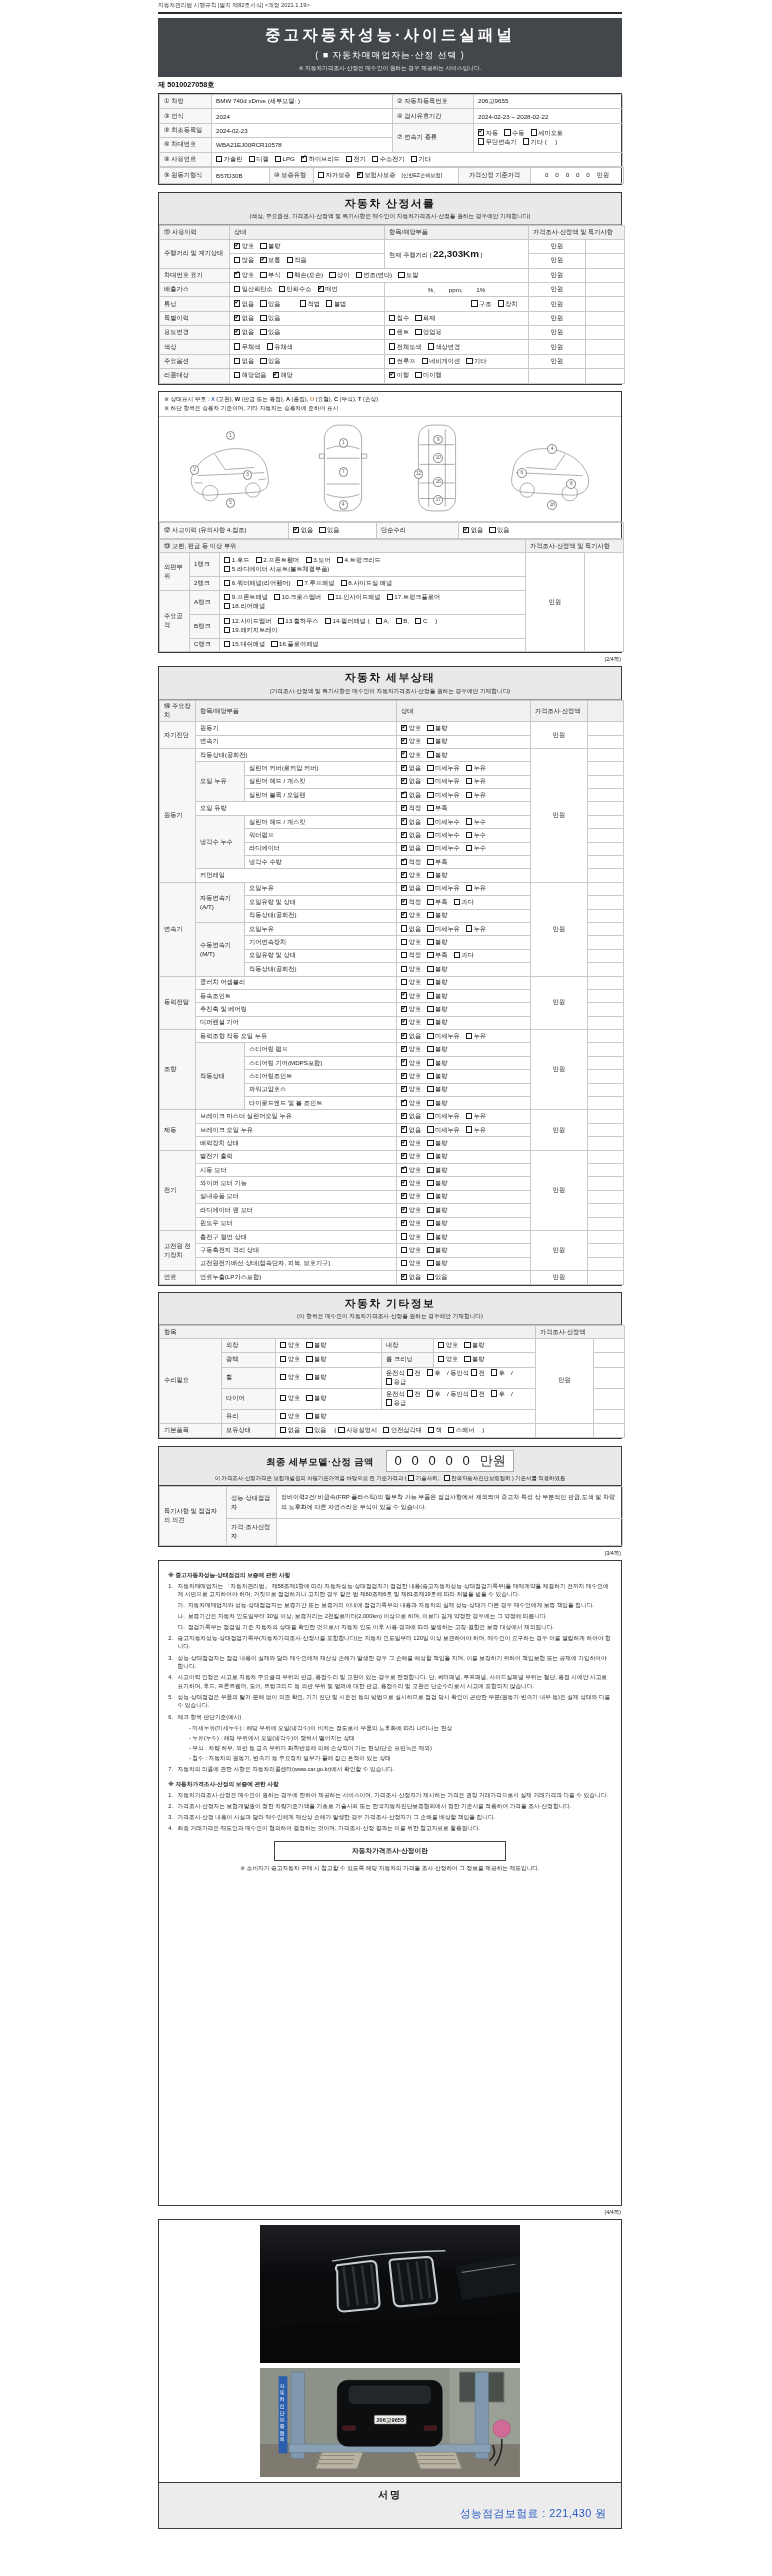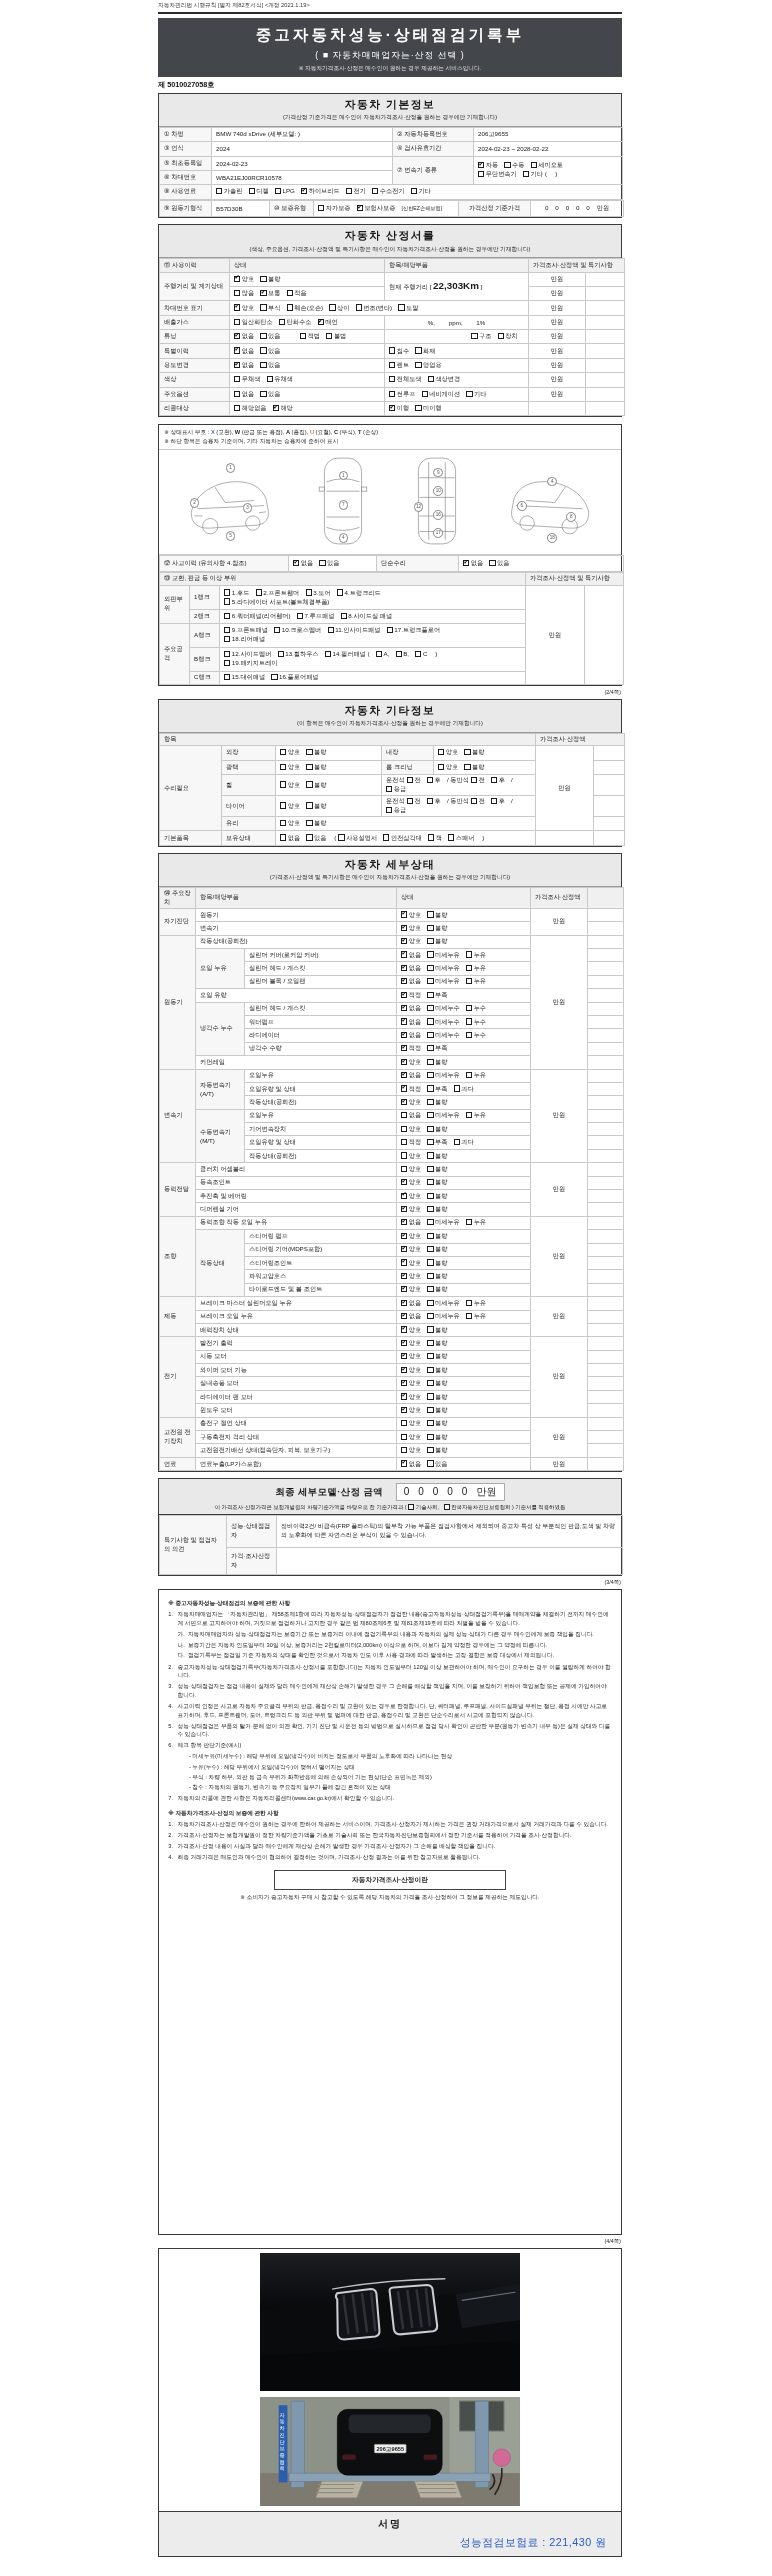--- a/index.html
+++ b/index.html
@@ -34,21 +34,21 @@
   .odo-big{font-size:9.8px;font-weight:bold;letter-spacing:0}
   .pagemark{font-size:5.4px;text-align:right;margin:-3.1px 1px 3.1px 0;color:#222}
   .notes{font-size:5.7px;padding:3.1px 5.2px;border-bottom:0.5px solid #c9c9c9;line-height:1.6}
   .diag{display:flex;justify-content:space-around;align-items:center;padding:3.1px 4.1px;border-bottom:0.5px solid #c9c9c9;height:98px}
   .diagv{position:relative}
   .numc{position:absolute;width:7.7px;height:7.7px;border:0.5px solid #858585;border-radius:50%;
         font-size:4.6px;line-height:7.2px;text-align:center;color:#555;background:rgba(255,255,255,.85)}
   .finalband{border:1px solid #3a3a3a;background:#e9e9e9;text-align:center;padding:3.6px 0 3.1px;margin-bottom:0}
   .finalband .row1{font-size:9.3px;font-weight:bold;letter-spacing:0.5px}
   .finalband .digits{display:inline-block;background:#fff;border:0.5px solid #aaa;padding:1px 7.2px;margin-left:9.3px;
-        font-size:10px;letter-spacing:3.1px;font-weight:normal}
+        font-size:13px;letter-spacing:3.1px;font-weight:normal}
   .finalband .note{font-size:5.4px;margin-top:2.6px}
   .nt-title{text-align:center;font-weight:bold;font-size:8.8px;padding:6.2px 0 1px;letter-spacing:5.2px}
   .nt{font-size:5.7px;line-height:1.5;padding:3.1px 9.3px 8.2px;color:#1c1c1c}
   .nt .hd{font-weight:bold;margin:6.2px 0 2.1px}
   .nt .it{margin:2.6px 0;display:flex}
   .nt .no{width:9.3px;flex:none}
   .nt .sb{margin:2.1px 0 2.1px 9.3px;display:flex}
   .nt .sb .no{width:10.3px}
   .nt .ds{margin:1.5px 0 1.5px 20.6px}
   .nt .bx{width:222px;margin:8.2px auto 3.1px;border:0.8px solid #444;text-align:center;padding:4.1px;font-weight:bold;font-size:6.7px}
@@ -64,32 +64,28 @@
 </style>
 </head>
 <body>
 
 <div class="page">
 
   <div class="meta">자동차관리법 시행규칙 [별지 제82호서식] &lt;개정 2021.1.19&gt;</div>
   <div class="rule"></div>
 
   <div class="titleband">
-    <div class="t">중고자동차성능·상태점검기록부</div>
+    <div class="t">중고자동차성능·사이드실패널</div>
     <div class="s">( ■ 자동차매매업자는·산정 선택 )</div>
     <div class="n">※ 자동차가격조사·산정은 매수인이 원하는 경우 제공하는 서비스입니다.</div>
   </div>
 
   <div class="docno">제 5010027058호</div>
 
   <div class="secbox">
-    <div class="secband">
-      <div class="t">자동차 기본정보</div>
-      <div class="s">(가격산정 기준가격은 매수인이 자동차가격조사·산정을 원하는 경우에만 기재합니다)</div>
-    </div>
     <table>
       <colgroup>
           <col style="width:52px">
           <col style="width:181px">
           <col style="width:81px">
           <col style="width:149px">
         </colgroup>
       <tbody>
           <tr>
         <td class="lab">① 차명</td>
@@ -336,84 +332,20 @@
         <td class="lab">C랭크</td>
         <td><span class="opt"><span class="cb"></span>15.대쉬패널</span><span class="opt"><span class="cb"></span>16.플로어패널</span></td>
       </tr>
     </tbody>
       </table>
   </div>
   <div class="pagemark">(2/4쪽)</div>
 
   <div class="secbox">
     <div class="secband">
-      <div class="t">자동차 기타정보</div>
-      <div class="s">(이 항목은 매수인이 자동차가격조사·산정을 원하는 경우에만 기재합니다)</div>
-    </div>
-    <table>
-      <colgroup>
-          <col style="width:62px">
-          <col style="width:54px">
-          <col style="width:106px">
-          <col style="width:52px">
-          <col style="width:102px">
-          <col style="width:58px">
-          <col style="width:31px">
-        </colgroup>
-      <tbody>
-          <tr style="height:12.4px">
-        <th colspan="5">항목</th>
-        <th colspan="2">가격조사·산정액</th>
-      </tr>
-      <tr>
-        <td class="lab" rowspan="5">수리필요</td>
-        <td class="lab">외장</td>
-        <td><span class="opt"><span class="cb"></span>양호</span><span class="opt"><span class="cb"></span>불량</span></td>
-        <td class="lab">내장</td>
-        <td><span class="opt"><span class="cb"></span>양호</span><span class="opt"><span class="cb"></span>불량</span></td>
-        <td class="price" rowspan="5">만원</td>
-        <td class="bcell"></td>
-      </tr>
-      <tr>
-        <td class="lab">광택</td>
-        <td><span class="opt"><span class="cb"></span>양호</span><span class="opt"><span class="cb"></span>불량</span></td>
-        <td class="lab">룸 크리닝</td>
-        <td><span class="opt"><span class="cb"></span>양호</span><span class="opt"><span class="cb"></span>불량</span></td>
-        <td class="bcell"></td>
-      </tr>
-      <tr>
-        <td class="lab">휠</td>
-        <td><span class="opt"><span class="cb"></span>양호</span><span class="opt"><span class="cb"></span>불량</span></td>
-        <td colspan="2"><span class="pre">운전석</span><span class="opt"><span class="cb"></span>전</span><span class="opt"><span class="cb"></span>후</span><span class="pre">/ 동반석</span><span class="opt"><span class="cb"></span>전</span><span class="opt"><span class="cb"></span>후</span><span class="pre">/</span><span class="opt"><span class="cb"></span>응급</span></td>
-        <td class="bcell"></td>
-      </tr>
-      <tr>
-        <td class="lab">타이어</td>
-        <td><span class="opt"><span class="cb"></span>양호</span><span class="opt"><span class="cb"></span>불량</span></td>
-        <td colspan="2"><span class="pre">운전석</span><span class="opt"><span class="cb"></span>전</span><span class="opt"><span class="cb"></span>후</span><span class="pre">/ 동반석</span><span class="opt"><span class="cb"></span>전</span><span class="opt"><span class="cb"></span>후</span><span class="pre">/</span><span class="opt"><span class="cb"></span>응급</span></td>
-        <td class="bcell"></td>
-      </tr>
-      <tr>
-        <td class="lab">유리</td>
-        <td colspan="3"><span class="opt"><span class="cb"></span>양호</span><span class="opt"><span class="cb"></span>불량</span></td>
-        <td class="bcell"></td>
-      </tr>
-      <tr>
-        <td class="lab">기본품목</td>
-        <td class="lab">보유상태</td>
-        <td colspan="3"><span class="opt"><span class="cb"></span>없음</span><span class="opt"><span class="cb"></span>있음</span><span class="pre">&nbsp;(</span><span class="opt"><span class="cb"></span>사용설명서</span><span class="opt"><span class="cb"></span>안전삼각대</span><span class="opt"><span class="cb"></span>잭</span><span class="opt"><span class="cb"></span>스패너</span><span class="pre"> )</span></td>
-        <td class="price"></td>
-        <td class="bcell"></td>
-      </tr>
-    </tbody>
-      </table>
-  </div>
-
-  <div class="secbox">
-    <div class="secband">
       <div class="t">자동차 세부상태</div>
       <div class="s">(가격조사·산정액 및 특기사항은 매수인이 자동차가격조사·산정을 원하는 경우에만 기재합니다)</div>
     </div>
     <table>
       <colgroup>
           <col style="width:36px">
           <col style="width:49px">
           <col style="width:152px">
           <col style="width:134px">
           <col style="width:57px">
@@ -657,20 +589,84 @@
           </tr>
           <tr style="height: 13.4px;">
             <td class="lab" rowspan="1">연료</td>
             <td colspan="2">연료누출(LP가스포함)</td>
             <td><span class="opt"><span class="cb ck"></span>없음</span><span class="opt"><span class="cb"></span>있음</span></td>
             <td class="price" rowspan="1">만원</td>
             <td class="bcell"></td>
           </tr>
         </tbody>
     </table>
+  </div>
+
+  <div class="secbox">
+    <div class="secband">
+      <div class="t">자동차 기타정보</div>
+      <div class="s">(이 항목은 매수인이 자동차가격조사·산정을 원하는 경우에만 기재합니다)</div>
+    </div>
+    <table>
+      <colgroup>
+          <col style="width:62px">
+          <col style="width:54px">
+          <col style="width:106px">
+          <col style="width:52px">
+          <col style="width:102px">
+          <col style="width:58px">
+          <col style="width:31px">
+        </colgroup>
+      <tbody>
+          <tr style="height:12.4px">
+        <th colspan="5">항목</th>
+        <th colspan="2">가격조사·산정액</th>
+      </tr>
+      <tr>
+        <td class="lab" rowspan="5">수리필요</td>
+        <td class="lab">외장</td>
+        <td><span class="opt"><span class="cb"></span>양호</span><span class="opt"><span class="cb"></span>불량</span></td>
+        <td class="lab">내장</td>
+        <td><span class="opt"><span class="cb"></span>양호</span><span class="opt"><span class="cb"></span>불량</span></td>
+        <td class="price" rowspan="5">만원</td>
+        <td class="bcell"></td>
+      </tr>
+      <tr>
+        <td class="lab">광택</td>
+        <td><span class="opt"><span class="cb"></span>양호</span><span class="opt"><span class="cb"></span>불량</span></td>
+        <td class="lab">룸 크리닝</td>
+        <td><span class="opt"><span class="cb"></span>양호</span><span class="opt"><span class="cb"></span>불량</span></td>
+        <td class="bcell"></td>
+      </tr>
+      <tr>
+        <td class="lab">휠</td>
+        <td><span class="opt"><span class="cb"></span>양호</span><span class="opt"><span class="cb"></span>불량</span></td>
+        <td colspan="2"><span class="pre">운전석</span><span class="opt"><span class="cb"></span>전</span><span class="opt"><span class="cb"></span>후</span><span class="pre">/ 동반석</span><span class="opt"><span class="cb"></span>전</span><span class="opt"><span class="cb"></span>후</span><span class="pre">/</span><span class="opt"><span class="cb"></span>응급</span></td>
+        <td class="bcell"></td>
+      </tr>
+      <tr>
+        <td class="lab">타이어</td>
+        <td><span class="opt"><span class="cb"></span>양호</span><span class="opt"><span class="cb"></span>불량</span></td>
+        <td colspan="2"><span class="pre">운전석</span><span class="opt"><span class="cb"></span>전</span><span class="opt"><span class="cb"></span>후</span><span class="pre">/ 동반석</span><span class="opt"><span class="cb"></span>전</span><span class="opt"><span class="cb"></span>후</span><span class="pre">/</span><span class="opt"><span class="cb"></span>응급</span></td>
+        <td class="bcell"></td>
+      </tr>
+      <tr>
+        <td class="lab">유리</td>
+        <td colspan="3"><span class="opt"><span class="cb"></span>양호</span><span class="opt"><span class="cb"></span>불량</span></td>
+        <td class="bcell"></td>
+      </tr>
+      <tr>
+        <td class="lab">기본품목</td>
+        <td class="lab">보유상태</td>
+        <td colspan="3"><span class="opt"><span class="cb"></span>없음</span><span class="opt"><span class="cb"></span>있음</span><span class="pre">&nbsp;(</span><span class="opt"><span class="cb"></span>사용설명서</span><span class="opt"><span class="cb"></span>안전삼각대</span><span class="opt"><span class="cb"></span>잭</span><span class="opt"><span class="cb"></span>스패너</span><span class="pre"> )</span></td>
+        <td class="price"></td>
+        <td class="bcell"></td>
+      </tr>
+    </tbody>
+      </table>
   </div>
 
   <div class="finalband">
     <div class="row1">
       <span>최종 세부모델·산정 금액</span>
       <span class="digits"><span>0 0 0 0 0</span> <span style="letter-spacing:0">만원</span></span>
     </div>
     <div class="note">
       <span>이 가격조사·산정가격은 보험개발원의 차량기준가액을 바탕으로 한 기준가격과 (</span>
       <span class="cb"></span><span>기술사회,</span>

